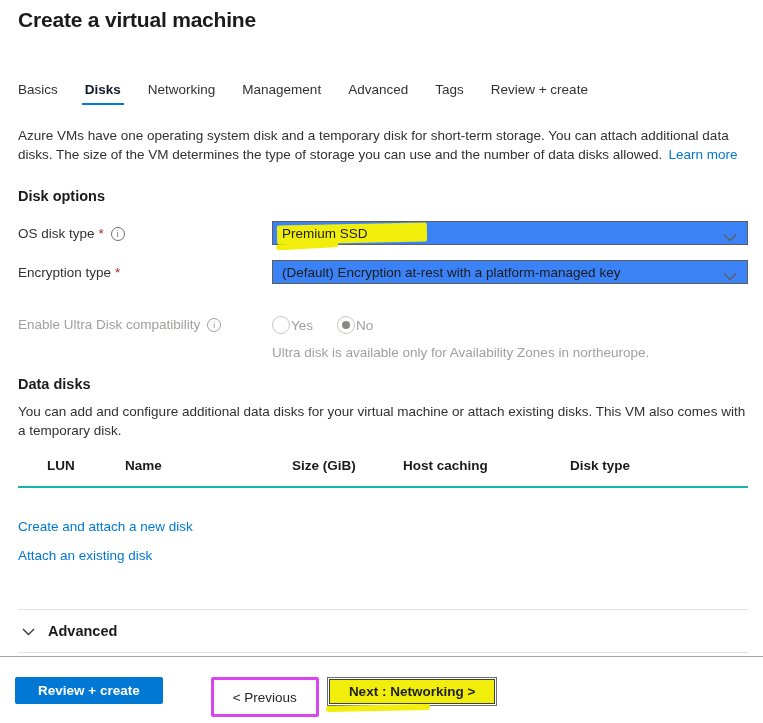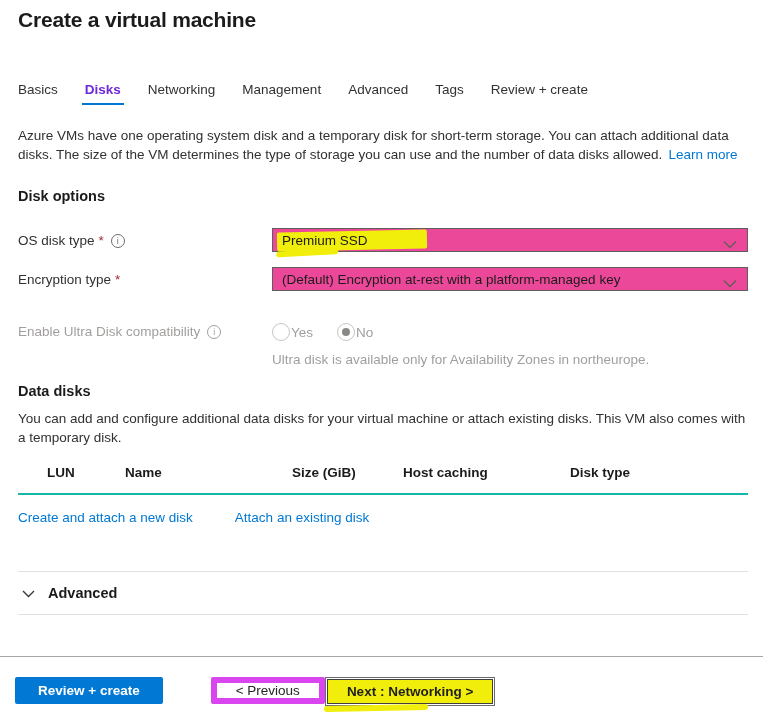--- a/index.html
+++ b/index.html
@@ -24,21 +24,21 @@
 
   
   .tabs {
     display: flex;
     gap: 27px;
     margin-top: 50px;
     font-size: 13.5px;
     color: #323130;
   }
   .tab { padding-bottom: 8px; position: relative; cursor: pointer; white-space: nowrap; }
-  .tab.active { font-weight: 700; color: #6d28d9; }
+  .tab.active { font-weight: 700; color: #0f172a; }
   .tab.active::after {
     content: "";
     position: absolute; left: -3px; right: -3px; bottom: 0;
     height: 2px; background: #0078d4;
   }
 
   .intro {
     margin: 21px 0 0;
     font-size: 13.5px;
     line-height: 19px;
@@ -49,21 +49,21 @@
   .learn-more { margin-left: 6px; }
 
   .section-heading {
     margin: 24px 0 0;
     font-size: 14.5px;
     font-weight: 700;
     color: #1b1b1b;
   }
 
   
-  .form { margin-top: 24px; }
+  .form { margin-top: 17px; }
   .form-row { display: flex; align-items: flex-start; margin-bottom: 15px; }
   .form-label {
     width: 254px;
     font-size: 13.5px;
     color: #323130;
     padding-top: 5px;
     display: flex;
     align-items: center;
   }
   .form-label.disabled { color: #a19f9d; }
@@ -77,21 +77,21 @@
     text-align: center;
     color: #6e6c6a;
     margin-left: 7px;
     flex: 0 0 auto;
   }
   .form-label.disabled .info-icon { border-color: #a19f9d; color: #a19f9d; }
 
   .select-box {
     width: 476px; height: 24px;
     border: 1px solid #605e5c;
-    background: #ec4899;
+    background: #3b82f6;
     position: relative;
     display: flex;
     align-items: center;
     padding: 0 30px 0 9px;
     font-size: 13.5px;
     color: #1b1b1b;
     cursor: pointer;
   }
   .select-value { position: relative; z-index: 2; white-space: nowrap; }
   .select-chevron { position: absolute; right: 10px; top: 8px; z-index: 2; }
@@ -148,21 +148,21 @@
   .table-head {
     display: grid;
     grid-template-columns: 78px 167px 111px 167px 1fr;
     margin-top: 18px;
     padding: 0 0 13px 29px;
     border-bottom: 2px solid #14b8a6;
     font-size: 13.5px;
     font-weight: 700;
     color: #1b1b1b;
   }
-  .disk-links { margin-top: 15px; font-size: 13.5px; display: flex; gap: 42px; }
+  .disk-links { margin-top: 31px; font-size: 13.5px; display: flex; gap: 14px; flex-direction: column; }
 
   .divider { border: none; border-top: 1px solid #e3e1df; margin: 46px 0 0; }
   .divider2 { border: none; border-top: 1px solid #e3e1df; margin: 0; }
   .advanced-row {
     display: flex; align-items: center; gap: 13px;
     padding: 13px 0 13px 4px;
     font-size: 14.5px; font-weight: 700; color: #1b1b1b;
     cursor: pointer;
   }
 
@@ -182,33 +182,33 @@
     background: #0078d4;
     color: #fff;
     border: none;
     border-radius: 2px;
     font-size: 13.5px;
     font-weight: 700;
     padding: 0 23px;
     cursor: pointer;
   }
   .btn-secondary {
-    height: 27px;
+    height: 40px;
     background: #fff;
-    border: 6px solid #d946ef;
+    border: 3px solid #d946ef;
     border-radius: 2px;
     color: #262626;
     font-size: 13.5px;
     padding: 0 19px;
     margin-left: 48px;
     cursor: pointer;
   }
   .btn-next {
     height: 29px;
-    margin-left: 0;
+    margin-left: 8px;
     position: relative;
     border: 1px solid #6b6b6b;
     background: #f1ee0b;
     box-shadow: inset 0 0 0 1px #ffffff, inset 0 0 0 2px #3f3f3f;
     font-size: 13.5px;
     font-weight: 700;
     color: #1f1f1f;
     padding: 0 21px;
     cursor: pointer;
   }

